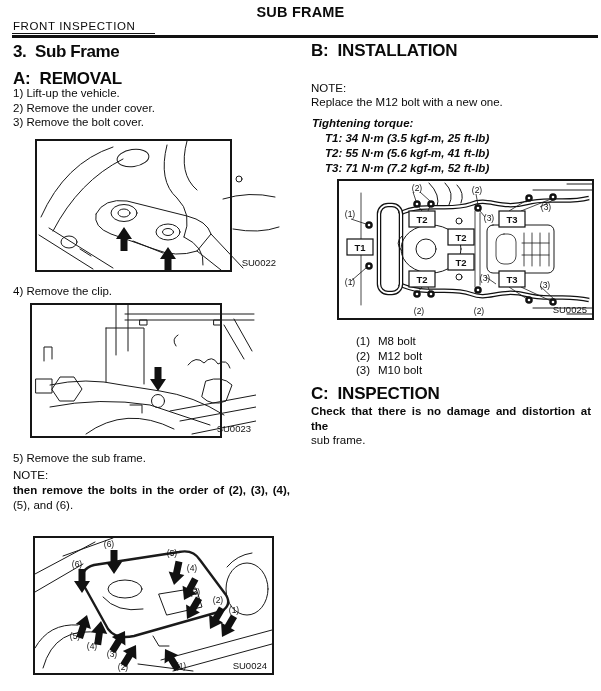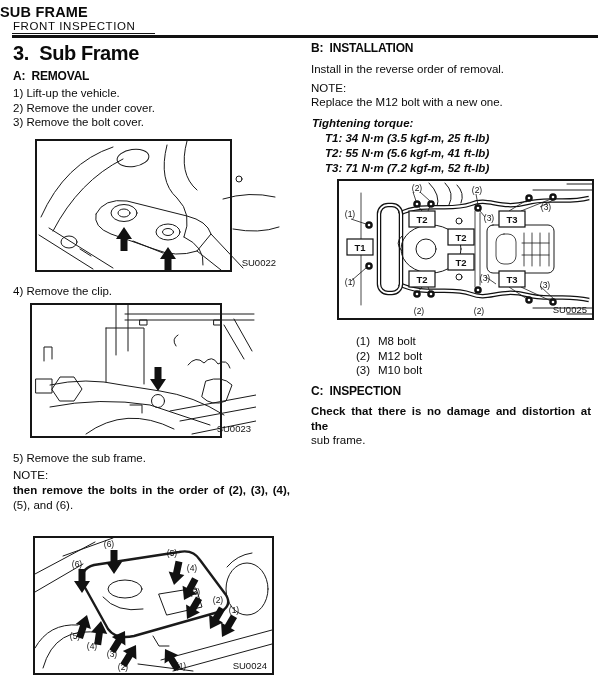--- a/index.html
+++ b/index.html
@@ -1,24 +1,24 @@
 <!DOCTYPE html>
 <html><head>
 <meta charset="utf-8">
 <style>
   html,body{margin:0;padding:0;background:#fff;}
   .page{position:relative;width:601px;height:691px;background:#fff;overflow:hidden;
         font-family:"Liberation Sans",sans-serif;color:#0a0a0a;}
   .abs{position:absolute;}
-  .h-title{left:0;right:0;top:4px;text-align:left;font-size:14.5px;font-weight:bold;letter-spacing:.2px;}
+  .h-title{left:0;right:0;top:4px;text-align:center;font-size:14.5px;font-weight:bold;letter-spacing:.2px;}
   .h-section{left:13px;top:20px;font-size:11.5px;letter-spacing:.6px;}
   .rule-thin{left:12px;top:32.5px;width:143px;height:1px;background:#111;}
   .rule-thick{left:12px;top:34.5px;width:586px;height:3.5px;background:#111;}
-  .h1{font-size:20px;font-weight:bold;letter-spacing:-.4px;white-space:pre;}
-  .h2{font-size:12px;font-weight:bold;letter-spacing:-.2px;white-space:pre;}
+  .h1{font-size:17px;font-weight:bold;letter-spacing:-.4px;white-space:pre;}
+  .h2{font-size:17px;font-weight:bold;letter-spacing:-.2px;white-space:pre;}
   .body-txt{font-size:11.5px;line-height:14.5px;}
   .jline{text-align:justify;text-align-last:justify;font-weight:bold;}
   .bi{font-weight:bold;font-style:italic;}
   .figure{border:2px solid #151515;background:#fff;box-sizing:border-box;}
   .legend-row{position:relative;height:14.5px;font-size:11.5px;}
   .legend-num{position:absolute;left:45px;}
   .legend-label{position:absolute;left:67px;}
   svg text{font-family:"Liberation Sans",sans-serif;}
   .ln{stroke:#1a1a1a;fill:none;stroke-width:1;stroke-linecap:round;stroke-linejoin:round;}
   .thin{stroke-width:.8;}
@@ -177,21 +177,20 @@
         <text x="57" y="111">(4)</text>
         <text x="77" y="119">(3)</text>
         <text x="88" y="132">(2)</text>
         <text x="146" y="131">(1)</text>
       </g>
       <text class="figid" x="232" y="131" text-anchor="end">SU0024</text>
     </svg>
   </div>
 
   <div class="abs h2" style="left:311px;top:41px">B:  INSTALLATION</div>
-  <div class="abs body-txt" style="left:311px;top:62px">Install in the reverse order of removal.</div>
   <div class="abs body-txt" style="left:311px;top:81px">NOTE:</div>
   <div class="abs body-txt" style="left:311px;top:95px">Replace the M12 bolt with a new one.</div>
   <div class="abs body-txt bi" style="left:312px;top:116px">Tightening torque:</div>
   <div class="abs body-txt bi" style="left:325px;top:131px;line-height:15px">
     <div>T1: 34 N·m (3.5 kgf-m, 25 ft-lb)</div>
     <div>T2: 55 N·m (5.6 kgf-m, 41 ft-lb)</div>
     <div>T3: 71 N·m (7.2 kgf-m, 52 ft-lb)</div>
   </div>
 
   <div class="abs figure" style="left:337px;top:179px;width:257px;height:141px">

